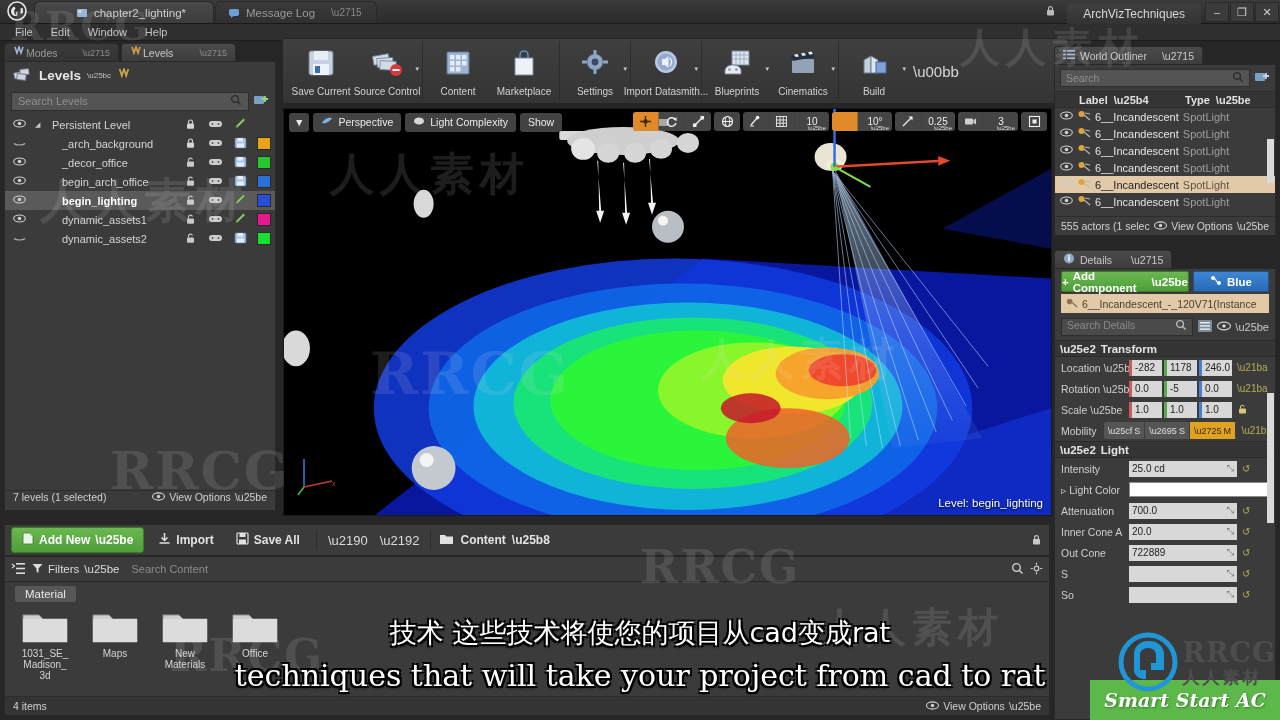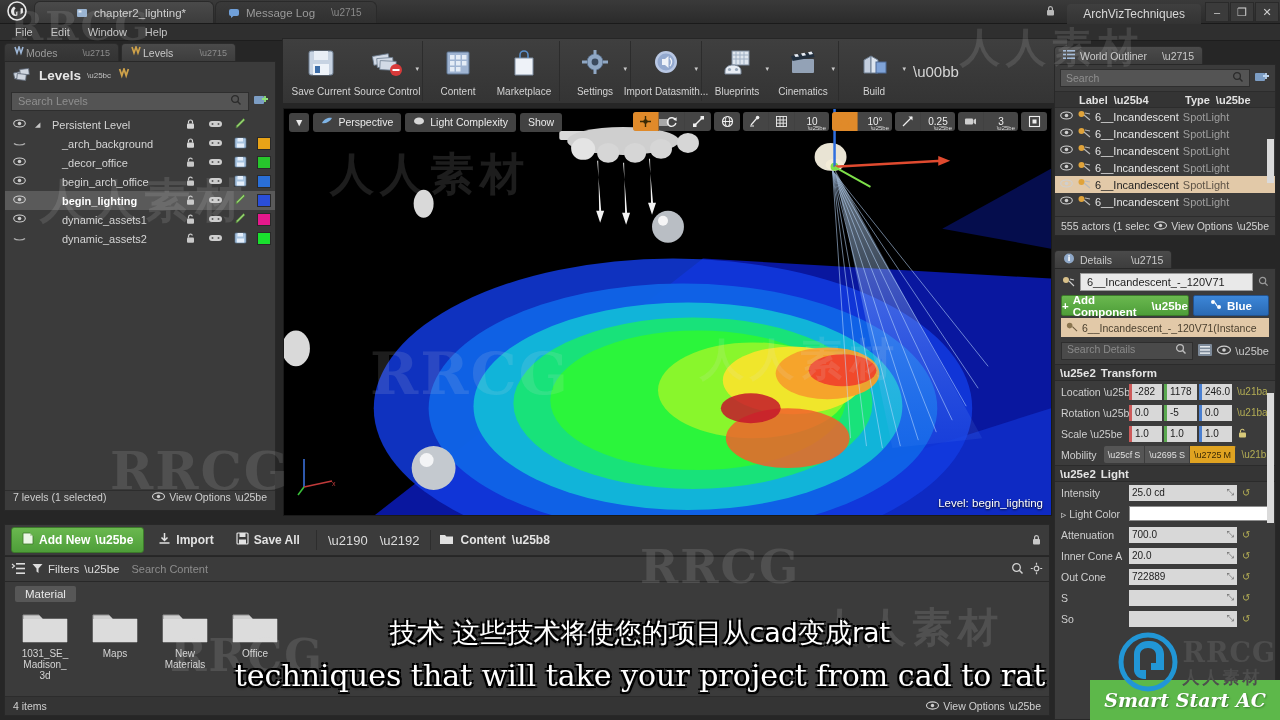--- a/index.html
+++ b/index.html
@@ -1206,37 +1206,20 @@
       <svg width="12" height="11" viewBox="0 0 12 11">
           <circle cx="6" cy="5.5" r="5" fill="#8fa8c8"></circle>
           <rect x="5.3" y="4" width="1.5" height="4" fill="#fff"></rect>
           <rect x="5.3" y="2.2" width="1.5" height="1.4" fill="#fff"></rect>
         </svg>
     </span>
     <span>Details</span>
     <span class="px" style="margin-left:14px">\u2715</span>
   </div>
   <div class="details">
-    <div class="d-namerow">
-      <span>
-        <svg width="14" height="13" viewBox="0 0 14 13">
-            <circle cx="5" cy="5" r="3" fill="#d8c08a"></circle>
-            <path d="M8 6l5 5M9 4l4 1" stroke="#cfcfcf" stroke-width="1.1"></path>
-          </svg>
-      </span>
-      <div class="d-namebox">
-        <span>6__Incandescent_-_120V71</span>
-      </div>
-      <span>
-        <svg width="11" height="11" viewBox="0 0 12 12">
-            <circle cx="5" cy="5" r="3.4" fill="none" stroke="#9a9a9a" stroke-width="1.3"></circle>
-            <path d="M7.6 7.6L10.5 10.5" stroke="#9a9a9a" stroke-width="1.4"></path>
-          </svg>
-      </span>
-    </div>
     <div class="d-btnrow">
       <div class="d-addcomp">
         <span>+</span>
         <span>Add Component</span>
         <span>\u25be</span>
       </div>
       <div class="d-blue">
         <span>
           <svg width="12" height="11" viewBox="0 0 12 11">
               <circle cx="3" cy="3" r="2" fill="#fff"></circle>

